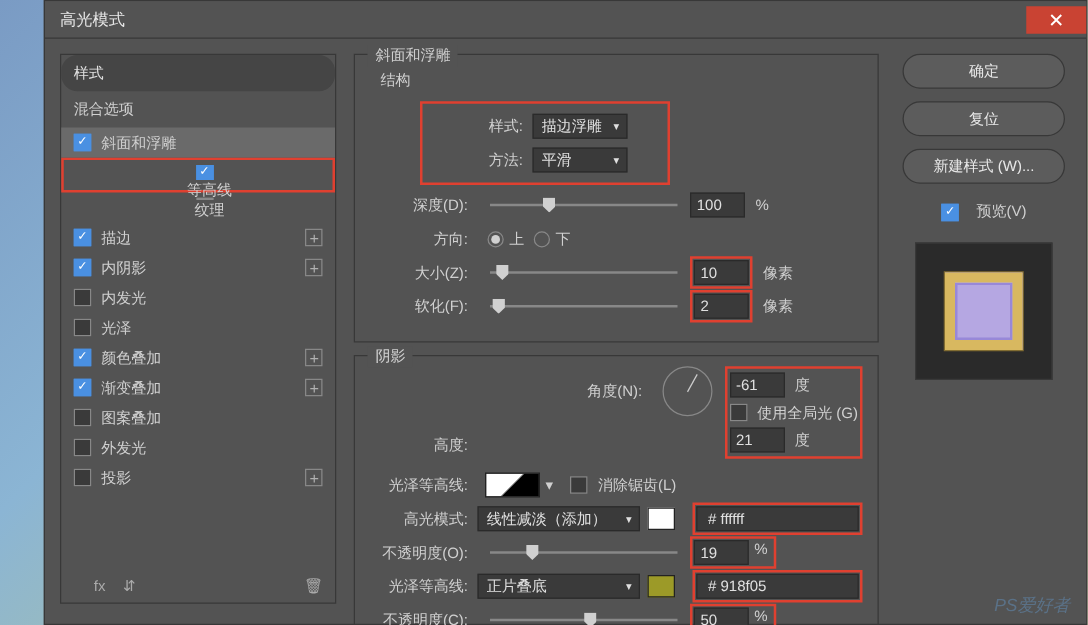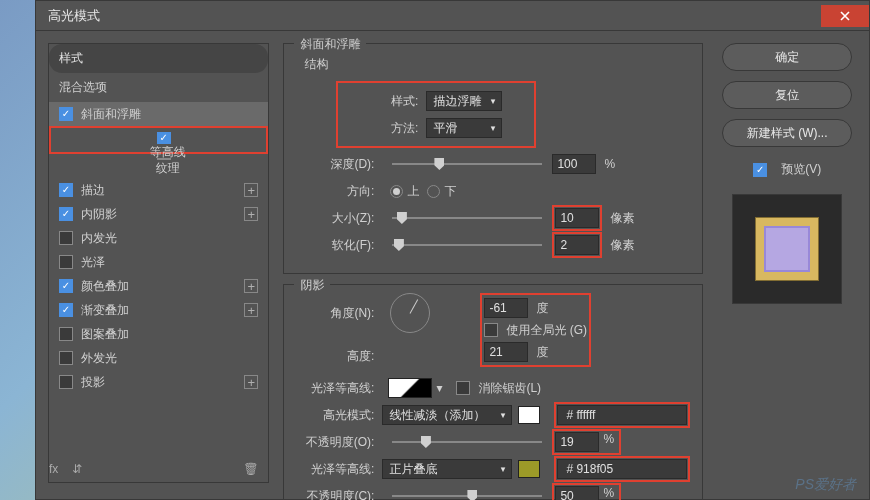--- a/index.html
+++ b/index.html
@@ -15,21 +15,21 @@
     .styles-header { background: #454545; color: #e0e0e0; font-size: 12px; padding: 6px 10px; border-radius: 13px; }
     .blend-row { color: #d0d0d0; font-size: 12px; padding: 6px 10px; }
     .style-row { display: flex; align-items: center; padding: 4px 10px; color: #d0d0d0; font-size: 12px; position: relative; height: 24px; }
     .style-row.selected { background: #6a6a6a; }
     .cb { width: 14px; height: 14px; border: 1px solid #888; margin-right: 8px; display: inline-flex; align-items: center; justify-content: center; background: #3a3a3a; }
     .cb.checked { background: #4a90e2; border-color: #4a90e2; }
     .cb.checked::after { content: "✓"; color: #fff; font-size: 10px; line-height: 1; }
     .indent { padding-left: 28px; flex-direction: column; }
     .plus-icon { position: absolute; right: 10px; color: #b0b0b0; font-size: 13px; border: 1px solid #888; width: 14px; height: 14px; display: flex; align-items: center; justify-content: center; line-height: 1; }
     .red-box { border: 2px solid #e04030; }
-    .footer-icons { position: absolute; bottom: 6px; left: 0; right: 10px; display: flex; align-items: center; gap: 14px; color: #aaa; font-size: 12px; }
+    .footer-icons { position: absolute; bottom: 6px; left: 26px; right: 10px; display: flex; align-items: center; gap: 14px; color: #aaa; font-size: 12px; }
     .footer-icons .spacer { flex: 1; }
     .center-panel { flex: 1; color: #d0d0d0; font-size: 12px; }
     .group { border: 1px solid #383838; padding: 8px 12px 12px; margin-bottom: 10px; position: relative; }
     .group-title { position: absolute; top: -8px; left: 10px; background: #535353; padding: 0 6px; }
     .subgroup-title { margin: 4px 0 8px 8px; }
     .form-row { display: flex; align-items: center; margin: 5px 0; height: 22px; }
     .form-label { width: 86px; text-align: right; padding-right: 8px; }
     .select { background: #3a3a3a; border: 1px solid #2a2a2a; color: #e0e0e0; height: 20px; padding: 4px 6px; display: flex; align-items: center; min-width: 76px; justify-content: space-between; }
     .select .arrow { font-size: 9px; margin-left: 8px; }
     .slider-track { flex: 1; height: 2px; background: #888; position: relative; margin: 0 10px; max-width: 150px; }
@@ -42,21 +42,21 @@
     .angle-dial::after { content: ""; position: absolute; top: 50%; left: 50%; width: 16px; height: 1px; background: #ccc; transform-origin: left center; transform: rotate(-61deg); }
     .swatch { width: 22px; height: 18px; border: 1px solid #222; margin-left: 6px; }
     .contour-swatch { width: 44px; height: 20px; background: linear-gradient(135deg, #fff 48%, #000 52%); border: 1px solid #222; margin-left: 6px; }
     .hex-field { background: #3a3a3a; border: 1px solid #2a2a2a; color: #e0e0e0; height: 20px; padding: 0 8px; display: flex; align-items: center; width: 130px; }
     .right-panel { width: 140px; display: flex; flex-direction: column; gap: 10px; align-items: center; }
     .btn { width: 130px; height: 28px; background: #5c5c5c; border: 1px solid #383838; border-radius: 14px; color: #e8e8e8; font-size: 12px; display: flex; align-items: center; justify-content: center; }
     .preview-cb { display: flex; align-items: center; color: #d0d0d0; font-size: 12px; gap: 6px; margin-top: 4px; }
     .preview-box { width: 110px; height: 110px; background: #2a2a2a; border: 1px solid #383838; display: flex; align-items: center; justify-content: center; margin-top: 6px; }
     .preview-inner { width: 62px; height: 62px; background: #b5a7e2; border: 8px solid #d8b860; box-shadow: inset 0 0 0 2px #9888d8, 0 0 0 1px #826d32; }
     .redwrap { border: 2px solid #e04030; padding: 1px; display: inline-flex; }
-    .redwrap-block { border: 2px solid #e04030; padding: 2px; margin-left: 40px; }
+    .redwrap-block { border: 2px solid #e04030; padding: 2px; }
     .watermark { position: absolute; right: 14px; bottom: 6px; color: rgba(100,150,200,0.45); font-size: 14px; font-style: italic; }
     .watermark b { font-weight: normal; }
   </style>
 </head>
 <body>
 
 <div class="dialog">
   <div class="titlebar">
     <span class="title">高光模式</span>
     <div class="close-btn">
@@ -194,21 +194,21 @@
           <span class="redwrap">
               <div class="num-input">2</div>
             </span>
           <span class="unit">像素</span>
         </div>
       </div>
 
       <div class="group">
         <div class="group-title">阴影</div>
 
-        <div style="display:flex; align-items:flex-start;">
+        <div style="display:flex; align-items:flex-start;justify-content:flex-end;">
           <div class="form-label" style="padding-top:12px">角度(N):</div>
           <div class="angle-dial"></div>
           <div style="margin-left:10px">
             <div class="redwrap-block" style="padding:2px">
               <div style="display:flex;align-items:center;height:22px">
                   <div class="num-input">-61</div>
                   <span class="unit">度</span>
                 </div>
               <div style="display:flex;align-items:center;height:22px">
                   <span class="cb"></span>

